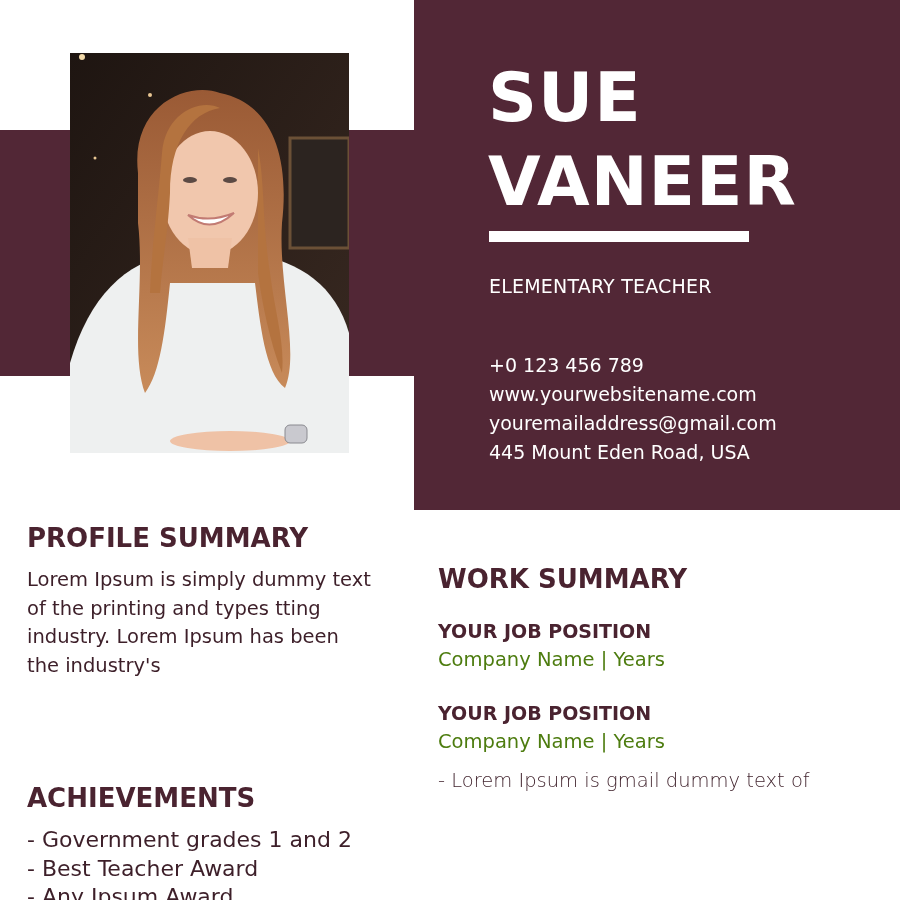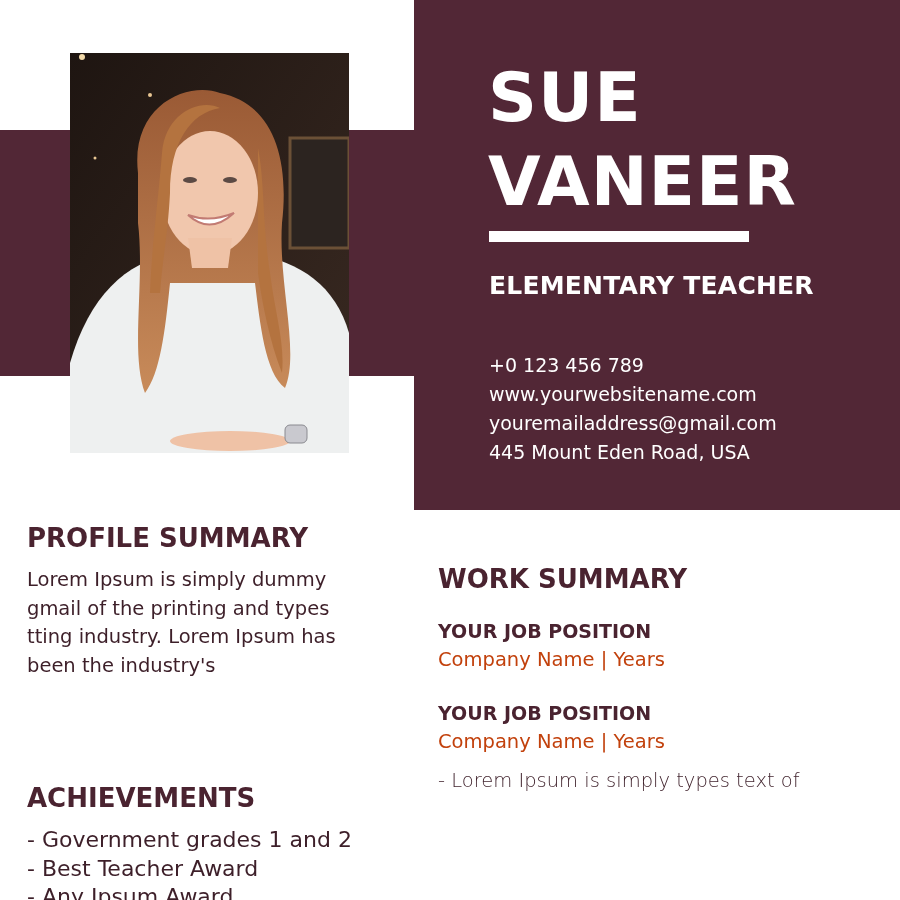--- a/index.html
+++ b/index.html
@@ -28,21 +28,21 @@
       color: #ffffff; font-weight: bold; font-size: 68px; line-height: 84px;
       letter-spacing: 1px;
     }
     .name span { display: block; }
     .divider {
       position: absolute; left: 489px; top: 231px; width: 260px; height: 11px;
       background: #ffffff;
     }
     .role {
       position: absolute; left: 489px; top: 272px; margin: 0;
-      color: #ffffff; font-weight: bold; font-size: 25px; line-height: 28px;
+      color: #ffffff; font-weight: normal; font-size: 19px; line-height: 28px;
       letter-spacing: 0.2px;
     }
     .contact {
       position: absolute; left: 489px; top: 351px; margin: 0; padding: 0;
       list-style: none; color: #ffffff; font-weight: normal; font-size: 19px; line-height: 29px;
     }
 
     .section-title {
       margin: 0; font-weight: bold; color: #4a2330; font-size: 26px; line-height: 32px;
     }
@@ -55,21 +55,21 @@
     .achievements { top: 782px; }
     .achievements ul {
       list-style: none; margin: 12px 0 0 0; padding: 0;
       font-size: 22px; line-height: 28.7px; color: #3d1f29;
     }
 
     .right-col { position: absolute; left: 438px; top: 563px; width: 440px; }
     .job { margin-top: 22px; }
     .job + .job { margin-top: 24px; }
     .job-title { margin: 0; font-weight: bold; font-size: 19px; line-height: 28px; color: #4a2330; }
-    .job-company { margin: 0; font-size: 19.5px; line-height: 30px; color: #c2410c; }
+    .job-company { margin: 0; font-size: 19.5px; line-height: 30px; color: #4d7c0f; }
     .job-bullets { margin: 10px 0 0 0; padding: 0; list-style: none; font-size: 19.5px; line-height: 28.7px; color: #3d1f29; font-weight: 300; }
   </style>
 </head>
 <body>
 
 <div class="band-left"></div>
 <div class="panel-right"></div>
 
 <div class="photo">
   <svg viewBox="0 0 279 400" preserveAspectRatio="none">
@@ -117,21 +117,21 @@
 
 <ul class="contact">
   <li>+0 123 456 789</li>
   <li>www.yourwebsitename.com</li>
   <li>youremailaddress@gmail.com</li>
   <li>445 Mount Eden Road, USA</li>
 </ul>
 
 <section class="left-col profile">
   <h3 class="section-title">PROFILE SUMMARY</h3>
-  <p>Lorem Ipsum is simply dummy gmail of the printing and types tting industry. Lorem Ipsum has been the industry's</p>
+  <p>Lorem Ipsum is simply dummy text of the printing and types tting industry. Lorem Ipsum has been the industry's</p>
 </section>
 
 <section class="left-col achievements">
   <h3 class="section-title">ACHIEVEMENTS</h3>
   <ul>
     <li>- Government grades 1 and 2</li>
     <li>- Best Teacher Award</li>
     <li>- Any Ipsum Award</li>
   </ul>
 </section>
@@ -141,16 +141,16 @@
 
   <div class="job">
     <p class="job-title">YOUR JOB POSITION</p>
     <p class="job-company">Company Name | Years</p>
   </div>
 
   <div class="job">
     <p class="job-title">YOUR JOB POSITION</p>
     <p class="job-company">Company Name | Years</p>
     <ul class="job-bullets">
-      <li>- Lorem Ipsum is simply types text of</li>
+      <li>- Lorem Ipsum is gmail dummy text of</li>
     </ul>
   </div>
 </section>
 
 </body></html>

